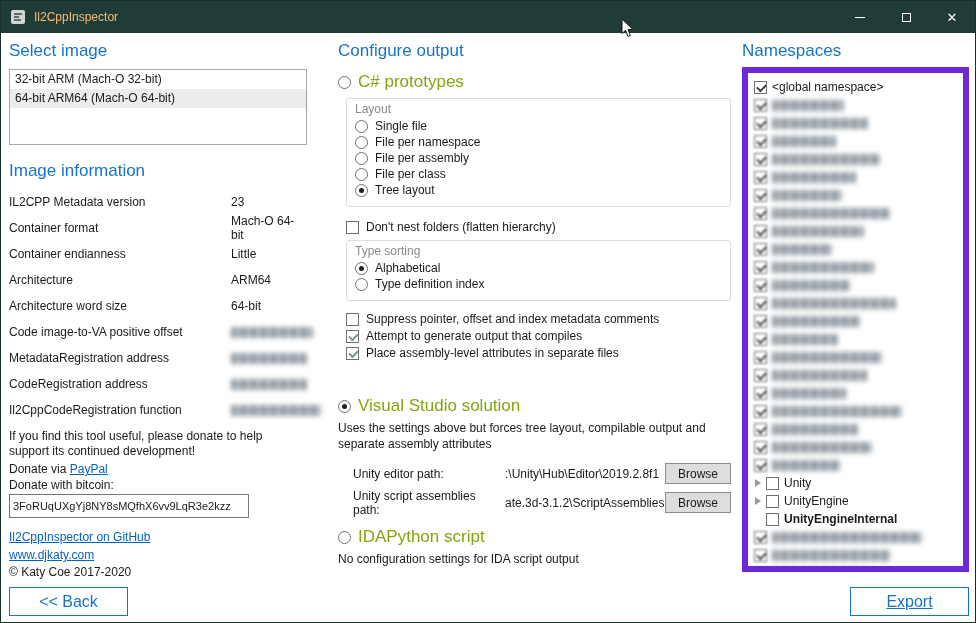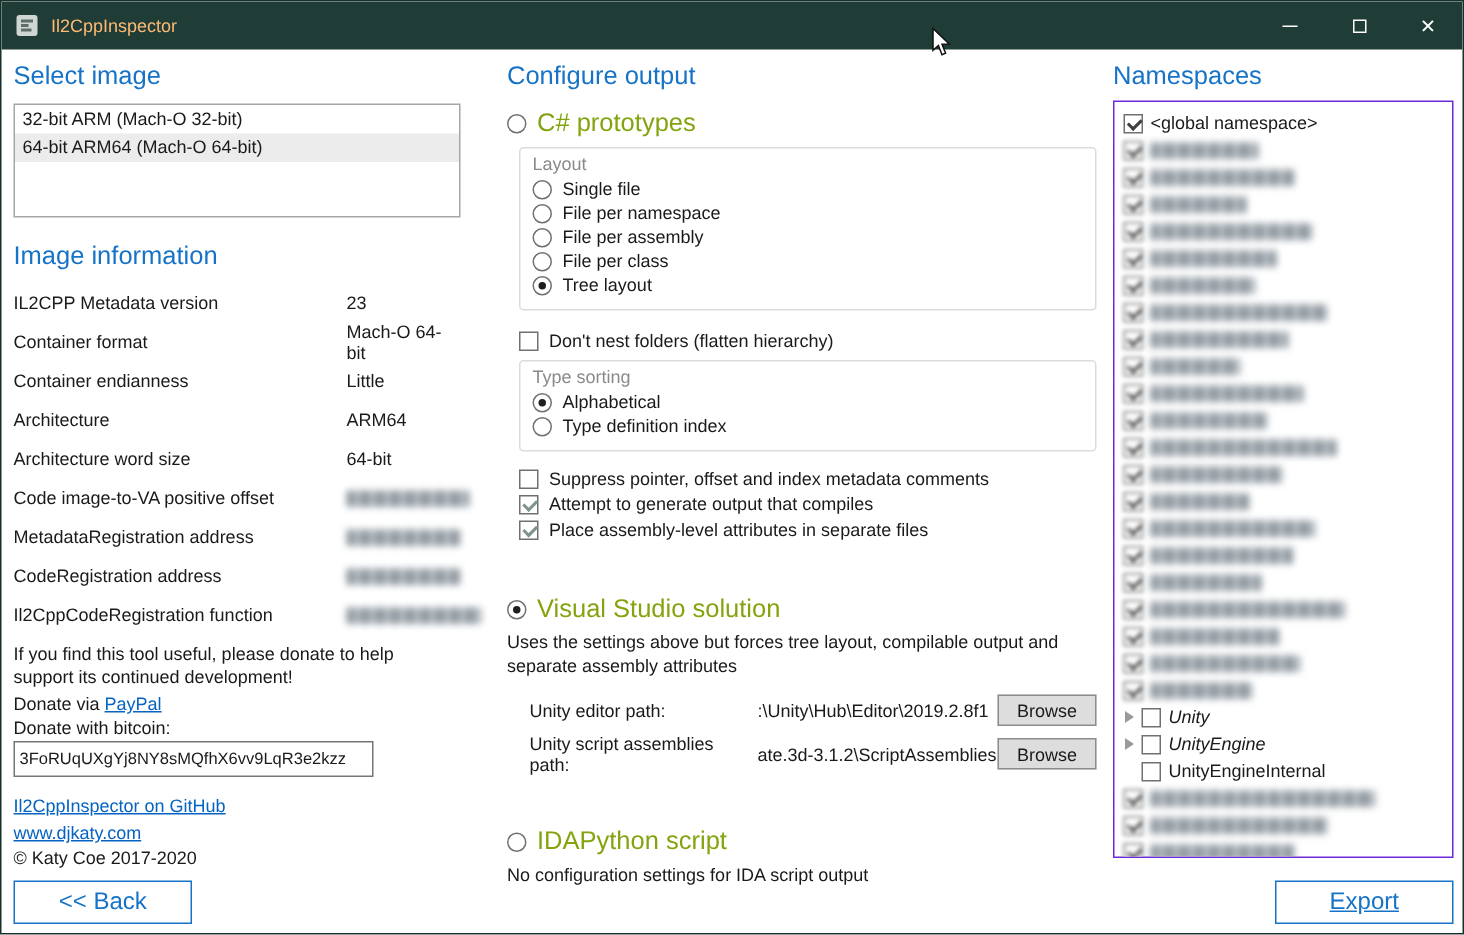--- a/index.html
+++ b/index.html
@@ -92,31 +92,31 @@
   .cr-n { margin-top:3px; }
   .desc { margin-top:4px; line-height:16px; }
   .path-row { display:flex; align-items:center; margin-left:15px; margin-top:11px; height:21px; }
   .path-row.second { margin-top:8px; }
   .path-label { width:152px; flex:none; }
   .path-value { flex:1; text-align:right; padding-right:8px; white-space:nowrap; overflow:hidden; }
   .browse-btn {
     width:66px; height:21px; flex:none; background:#dddddd; border:1px solid #8d8d8d;
     font-size:12px; font-family:"Liberation Sans",sans-serif; color:#1a1a1a; cursor:pointer;
   }
-  .ida-row { margin-top:38px; }
+  .ida-row { margin-top:14px; }
 
   
   .col-right { position:absolute; left:741px; top:40px; width:227px; font-size:12px; color:#1a1a1a; }
   .ns-panel {
-    border:1px solid #6d28d9; height:505px; margin-top:6px;
+    border:6px solid #6d28d9; height:505px; margin-top:6px;
     padding:5px 4px 0 6px; overflow:hidden; background:#fff;
   }
   .ns-row { display:flex; align-items:center; gap:5px; height:18px; cursor:default; }
-  .ns-row.indent { padding-left:1px;font-style:italic; }
-  .ns-row.indent-noexp { padding-left:12px; }
+  .ns-row.indent { padding-left:1px; }
+  .ns-row.indent-noexp { padding-left:12px;font-weight:bold; }
   .expander {
     width:0; height:0; border-top:4px solid transparent; border-bottom:4px solid transparent;
     border-left:6px solid #9a9a9a; flex:none;
   }
   .ns-label { white-space:nowrap; }
 
   
   .nav-button {
     position:absolute; width:119px; height:29px; background:#ffffff;
     border:1px solid #1673c7; color:#1673c7; font-size:16px;

